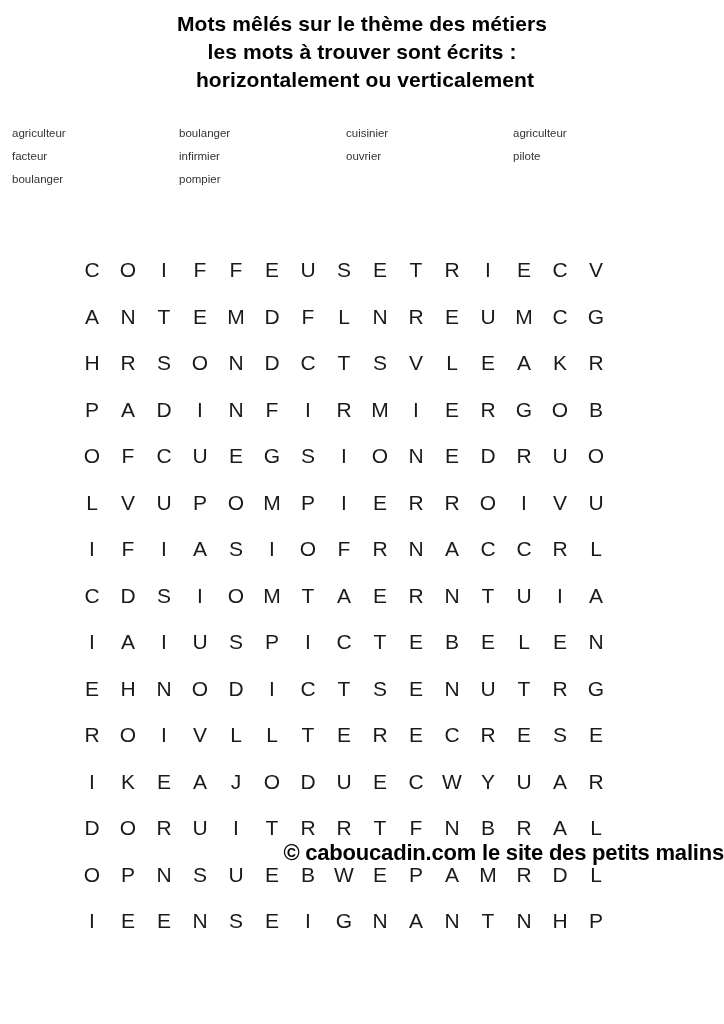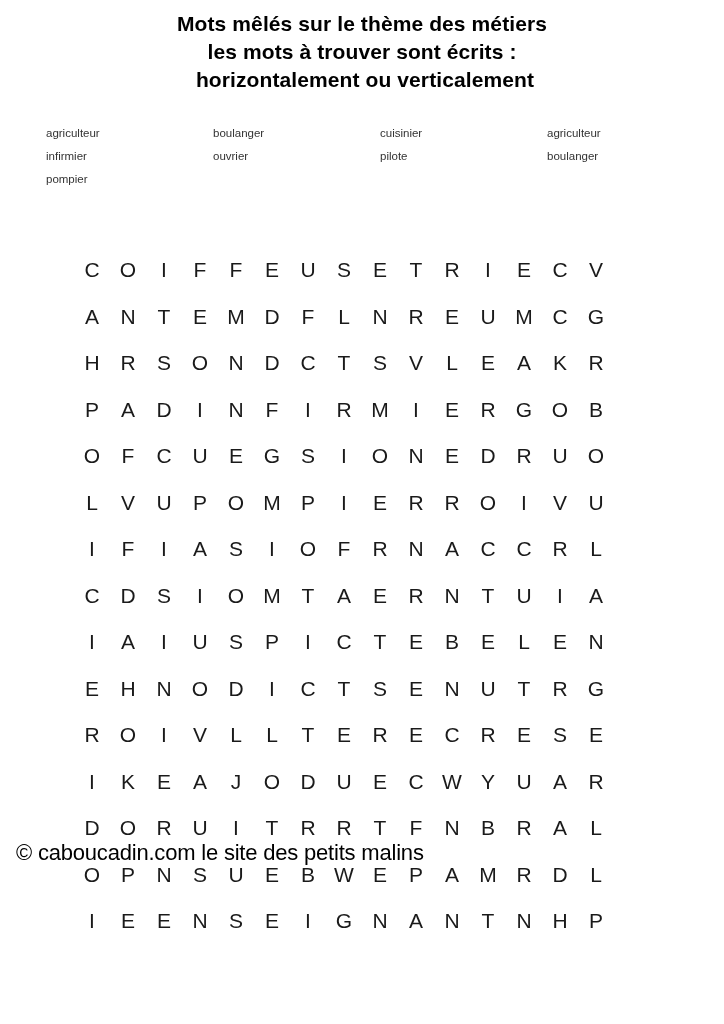--- a/index.html
+++ b/index.html
@@ -30,21 +30,21 @@
     padding-top: 10px;
     letter-spacing: 0.1px;
   }
   .title .line {
     display: block;
     white-space: pre;
   }
   
   .wordlist {
     margin-top: 28px;
-    padding-left: 46px;
+    padding-left: 12px;
     padding-right: 30px;
     display: grid;
     grid-template-columns: 167px 167px 167px 140px;
     column-gap: 0px;
     row-gap: 0px;
     font-size: 11.5px;
     color: #333333;
   }
   .word {
     line-height: 23px;
@@ -69,22 +69,22 @@
     justify-content: center;
     font-family: "Liberation Sans", sans-serif;
     font-weight: normal;
   }
   
   .footer {
     position: absolute;
     left: 16px;
     right: 0;
     bottom: 14px;
-    text-align: left;
-    font-weight: normal;
+    text-align: right;
+    font-weight: bold;
     font-size: 22px;
     letter-spacing: -0.2px;
     white-space: pre;
   }
 </style>
 </head>
 <body>
 
 <div class="page">
 
@@ -92,20 +92,21 @@
     <span class="line">Mots mêlés sur le thème des métiers</span>
     <span class="line">les mots à trouver sont écrits :</span>
     <span class="line"> horizontalement ou verticalement</span>
   </div>
 
   <div class="wordlist">
     <div class="word">agriculteur</div>
     <div class="word">boulanger</div>
     <div class="word">cuisinier</div>
     <div class="word">agriculteur</div>
+    <div class="word">facteur</div>
     <div class="word">infirmier</div>
     <div class="word">ouvrier</div>
     <div class="word">pilote</div>
     <div class="word">boulanger</div>
     <div class="word">pompier</div>
   </div>
 
   <div class="gridwrap">
     <div class="letter-grid" id="letter-grid">
         <div class="cell">C</div>

